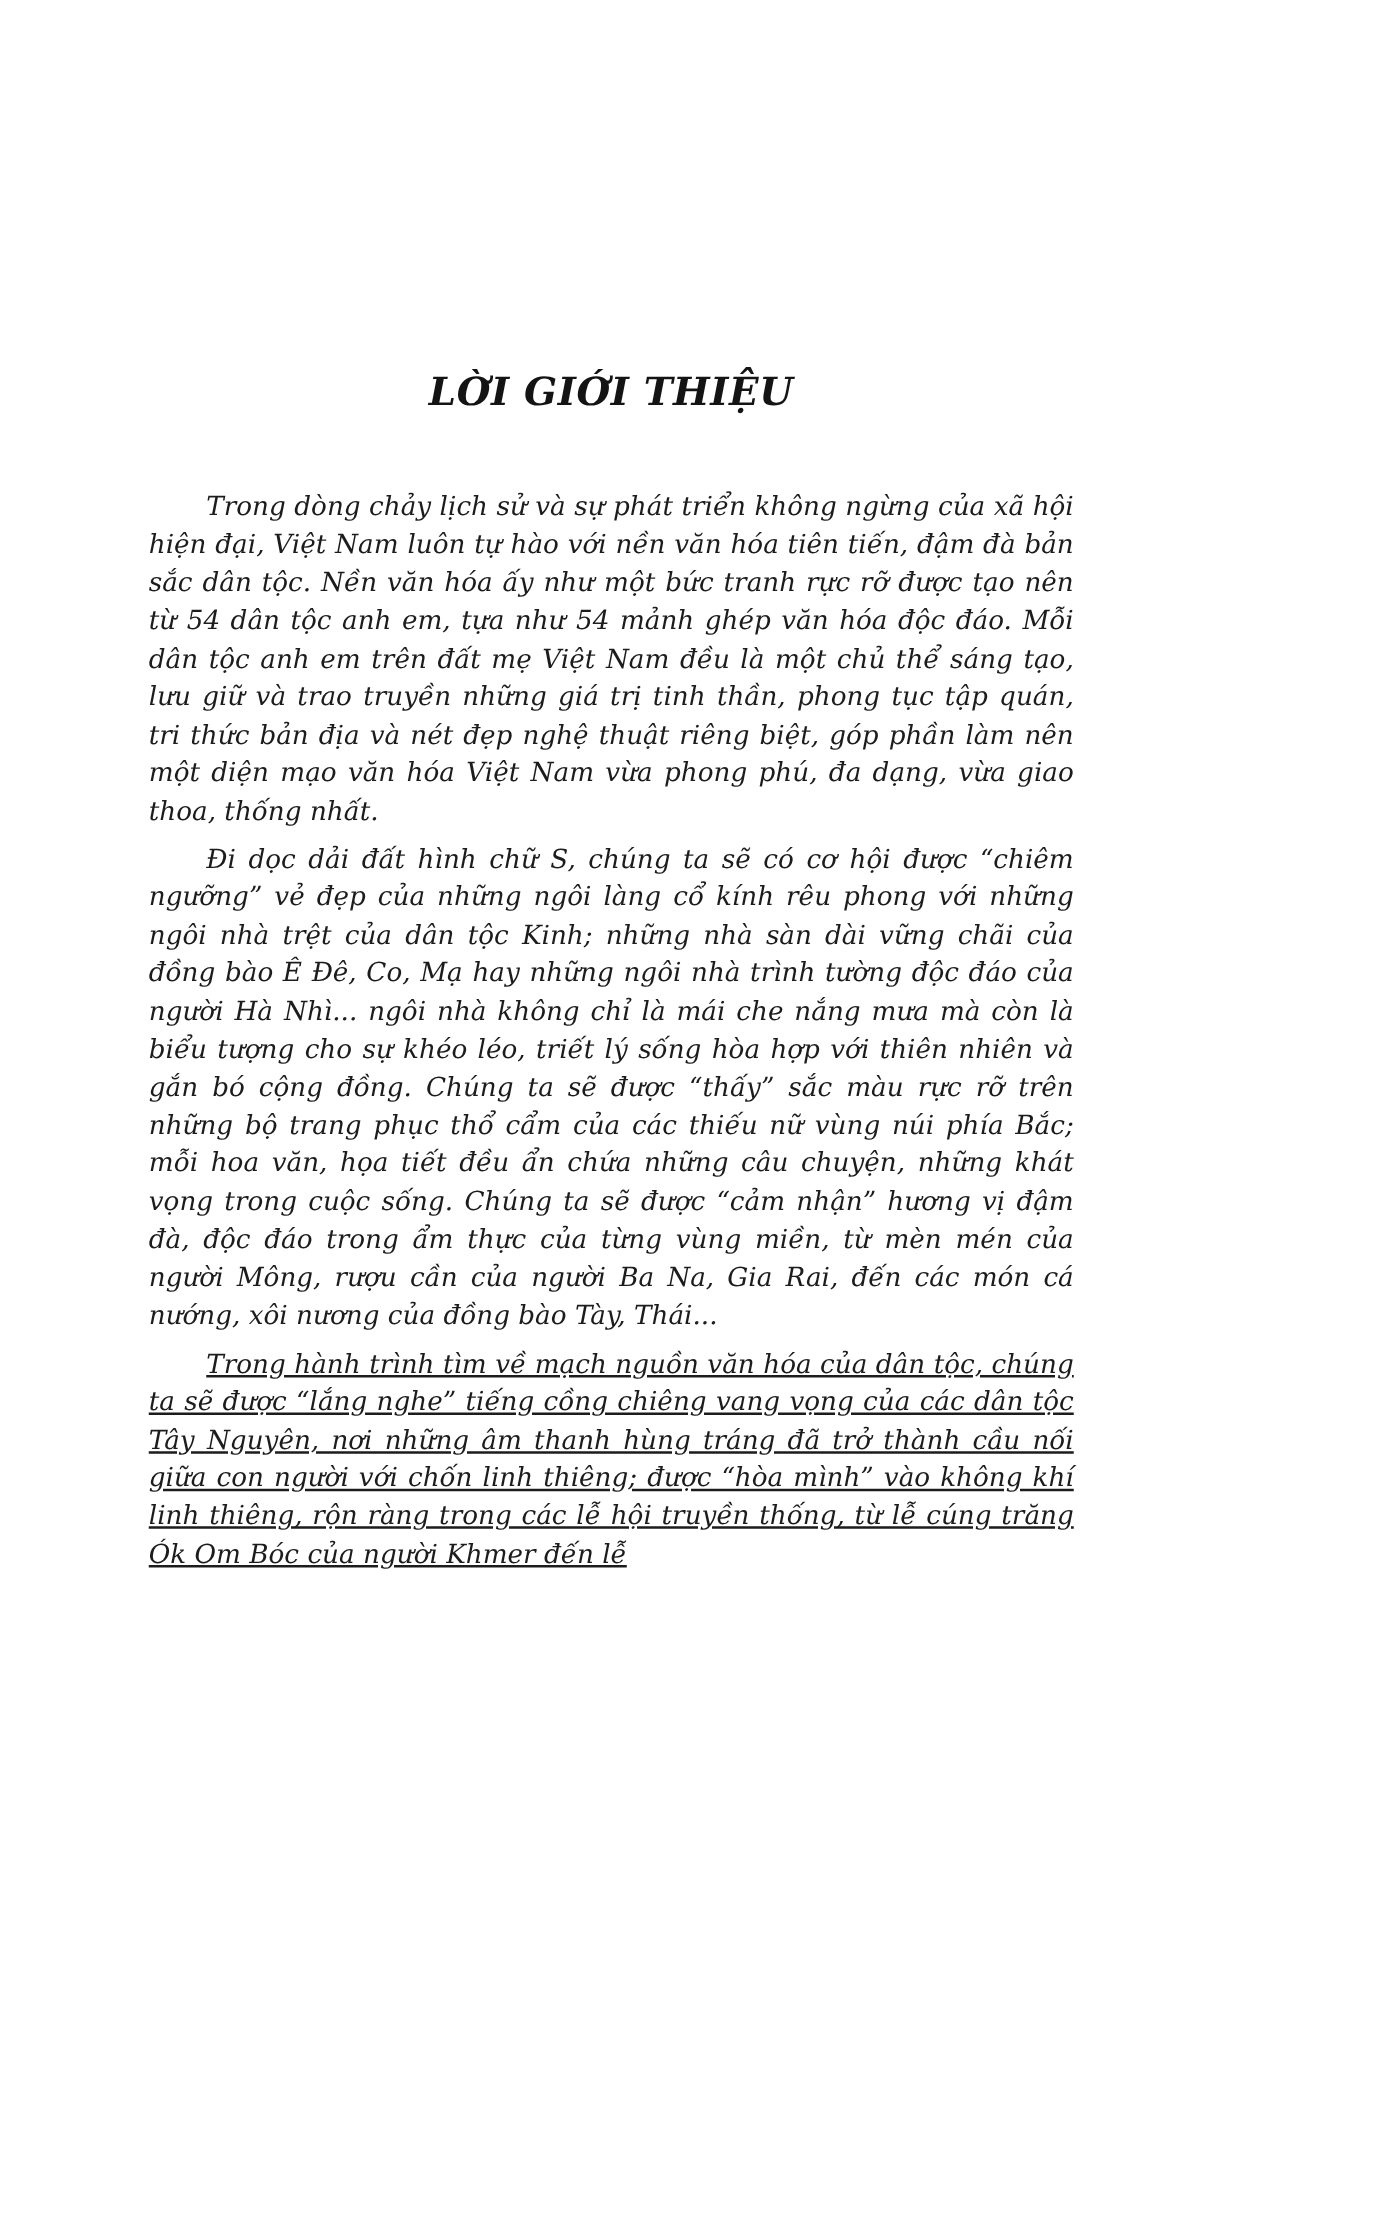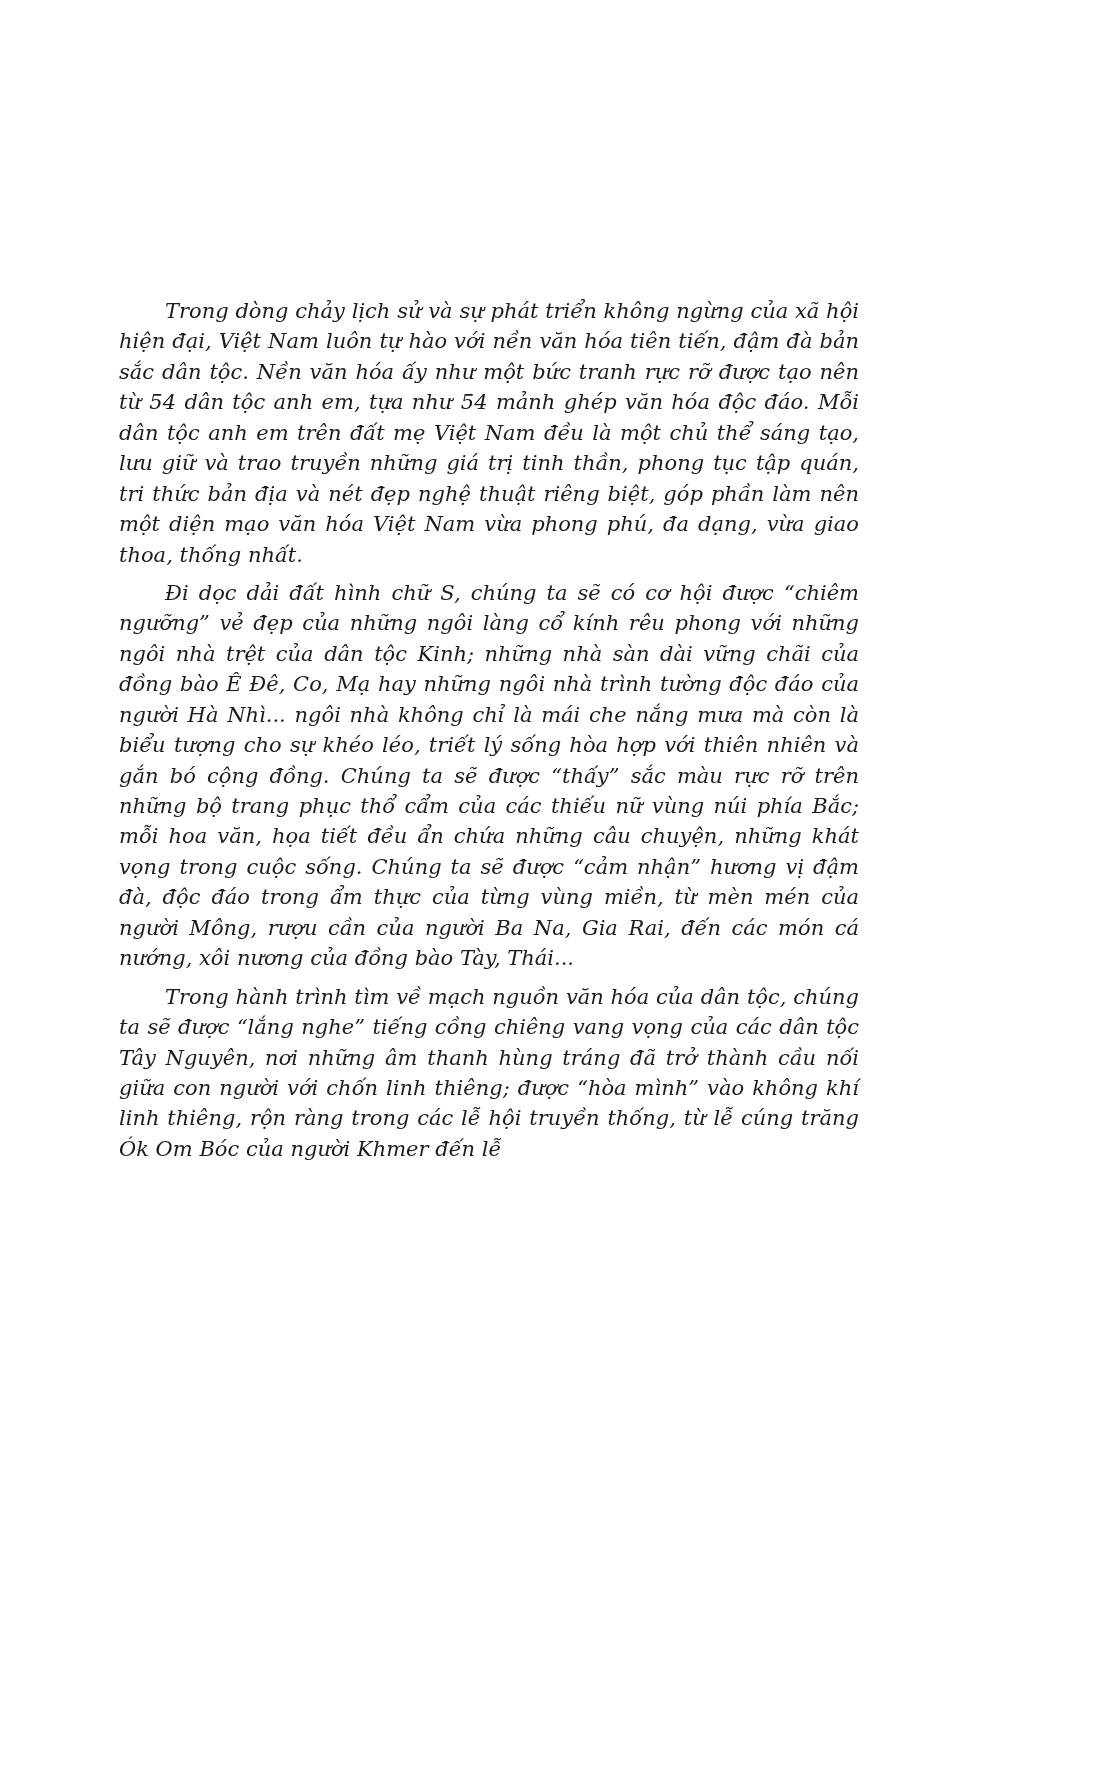--- a/index.html
+++ b/index.html
@@ -36,24 +36,26 @@
       margin: 0 0 8px 0;
       font-style: italic;
       font-size: 21px;
       line-height: 1.45;
       text-align: justify;
       text-indent: 46px;
       color: #1c1c1c;
     }
     .para:last-child {
       margin-bottom: 15px;
+      text-decoration: underline;
     }
   </style>
 </head>
 <body>
 
 <div class="page">
   <div class="content">
+    <h1 class="title">LỜI GIỚI THIỆU</h1>
     <p class="para">Trong dòng chảy lịch sử và sự phát triển không ngừng của xã hội hiện đại, Việt Nam luôn tự hào với nền văn hóa tiên tiến, đậm đà bản sắc dân tộc. Nền văn hóa ấy như một bức tranh rực rỡ được tạo nên từ 54 dân tộc anh em, tựa như 54 mảnh ghép văn hóa độc đáo. Mỗi dân tộc anh em trên đất mẹ Việt Nam đều là một chủ thể sáng tạo, lưu giữ và trao truyền những giá trị tinh thần, phong tục tập quán, tri thức bản địa và nét đẹp nghệ thuật riêng biệt, góp phần làm nên một diện mạo văn hóa Việt Nam vừa phong phú, đa dạng, vừa giao thoa, thống nhất.</p>
     <p class="para">Đi dọc dải đất hình chữ S, chúng ta sẽ có cơ hội được “chiêm ngưỡng” vẻ đẹp của những ngôi làng cổ kính rêu phong với những ngôi nhà trệt của dân tộc Kinh; những nhà sàn dài vững chãi của đồng bào Ê Đê, Co, Mạ hay những ngôi nhà trình tường độc đáo của người Hà Nhì... ngôi nhà không chỉ là mái che nắng mưa mà còn là biểu tượng cho sự khéo léo, triết lý sống hòa hợp với thiên nhiên và gắn bó cộng đồng. Chúng ta sẽ được “thấy” sắc màu rực rỡ trên những bộ trang phục thổ cẩm của các thiếu nữ vùng núi phía Bắc; mỗi hoa văn, họa tiết đều ẩn chứa những câu chuyện, những khát vọng trong cuộc sống. Chúng ta sẽ được “cảm nhận” hương vị đậm đà, độc đáo trong ẩm thực của từng vùng miền, từ mèn mén của người Mông, rượu cần của người Ba Na, Gia Rai, đến các món cá nướng, xôi nương của đồng bào Tày, Thái...</p>
     <p class="para">Trong hành trình tìm về mạch nguồn văn hóa của dân tộc, chúng ta sẽ được “lắng nghe” tiếng cồng chiêng vang vọng của các dân tộc Tây Nguyên, nơi những âm thanh hùng tráng đã trở thành cầu nối giữa con người với chốn linh thiêng; được “hòa mình” vào không khí linh thiêng, rộn ràng trong các lễ hội truyền thống, từ lễ cúng trăng Ók Om Bóc của người Khmer đến lễ</p>
   </div>
 </div>
 
 </body></html>

